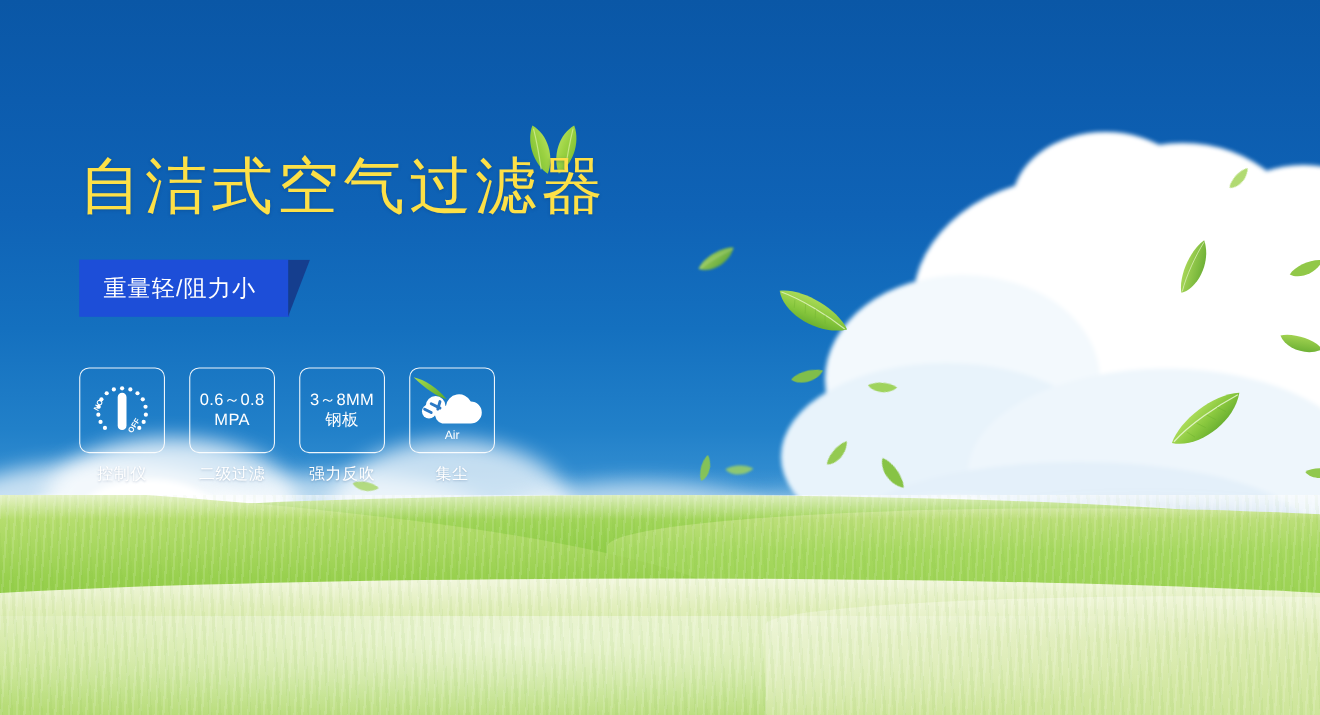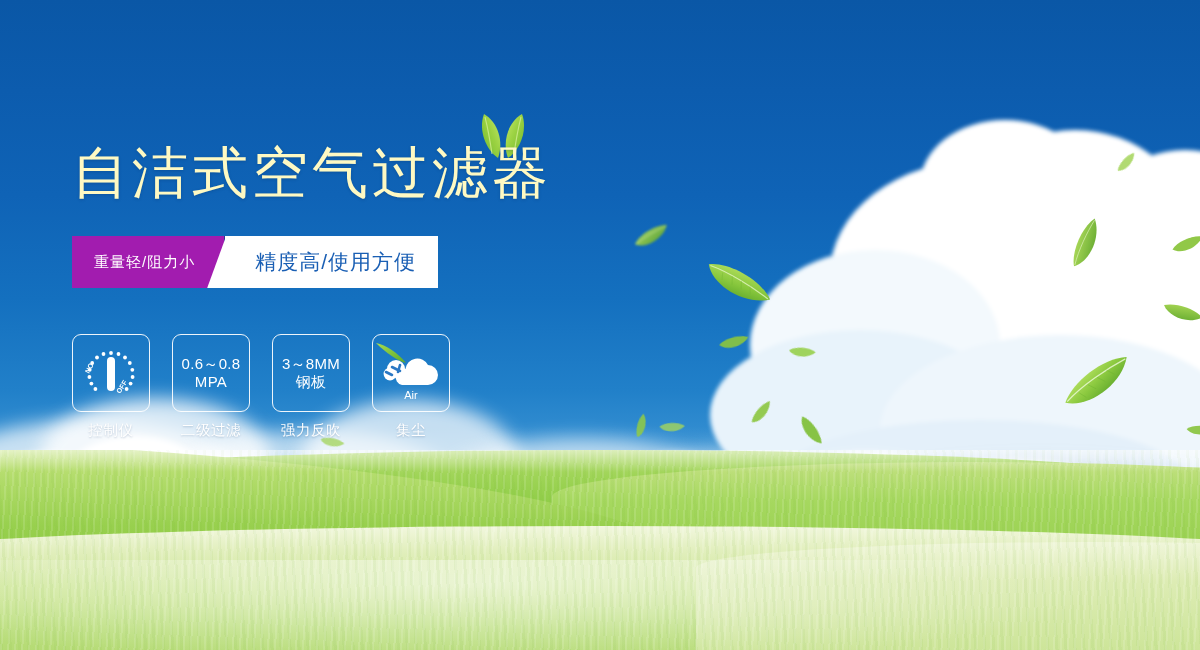--- a/index.html
+++ b/index.html
@@ -121,31 +121,32 @@
   }
 
   
   .leaf{ position:absolute; }
   .leaf svg{ display:block; }
 
   
   .title{
     position:absolute; left:72px; top:145px;
     font-size:56px; line-height:1; letter-spacing:4px;
-    color:#fef9c3; font-weight:400; white-space:nowrap;
+    color:#fde047; font-weight:400; white-space:nowrap;
     text-shadow:0 1px 3px rgba(0,40,90,.25);
+    font-family:Liberation Mono, monospace;
   }
   .sprout{ position:absolute; left:468px; top:108px; width:70px; height:52px; }
 
   
   .ribbon{ position:absolute; left:72px; top:236px; height:52px; display:flex; }
   .ribbon-left{
-    position:relative; background:#a21caf; color:#fff;
+    position:relative; background:#1d4ed8; color:#fff;
     display:flex; align-items:center; padding:0 30px 0 22px;
-    font-size:15px; letter-spacing:1px; white-space:nowrap;
+    font-size:21px; letter-spacing:1px; white-space:nowrap;
   }
   .ribbon-left::after{
     content:""; position:absolute; right:-19px; top:0; bottom:0; width:20px;
     background:#153e8e; clip-path:polygon(0 0, 100% 0, 0 100%);
   }
   .ribbon-right{
     position:relative; background:#ffffff; color:#1a5fb4;
     display:flex; align-items:center; padding:0 22px 0 30px;
     font-size:21px; letter-spacing:1px; white-space:nowrap;
   }
@@ -380,21 +381,20 @@
       <path d="M24 46C22 32 19 17 17 9" stroke="#d7f09a" stroke-width="1.1" fill="none" opacity=".75"></path>
       <path d="M40 50C52 42 60 22 54 6 40 14 34 34 40 50Z" fill="url(#sl2)"></path>
       <path d="M46 46C48 32 51 17 53 9" stroke="#d7f09a" stroke-width="1.1" fill="none" opacity=".75"></path>
     </svg>
   </div>
 
   <h1 class="title">自洁式空气过滤器</h1>
 
   <div class="ribbon">
     <div class="ribbon-left">重量轻/阻力小</div>
-    <div class="ribbon-right">精度高/使用方便</div>
   </div>
 
   <div class="features">
 
     <div class="feature">
       <div class="feature-box">
         <svg width="62" height="56" viewBox="0 0 62 56">
           <g fill="#ffffff">
             <circle cx="31" cy="8" r="1.9"></circle>
               <circle cx="38.5" cy="9" r="1.9"></circle>

